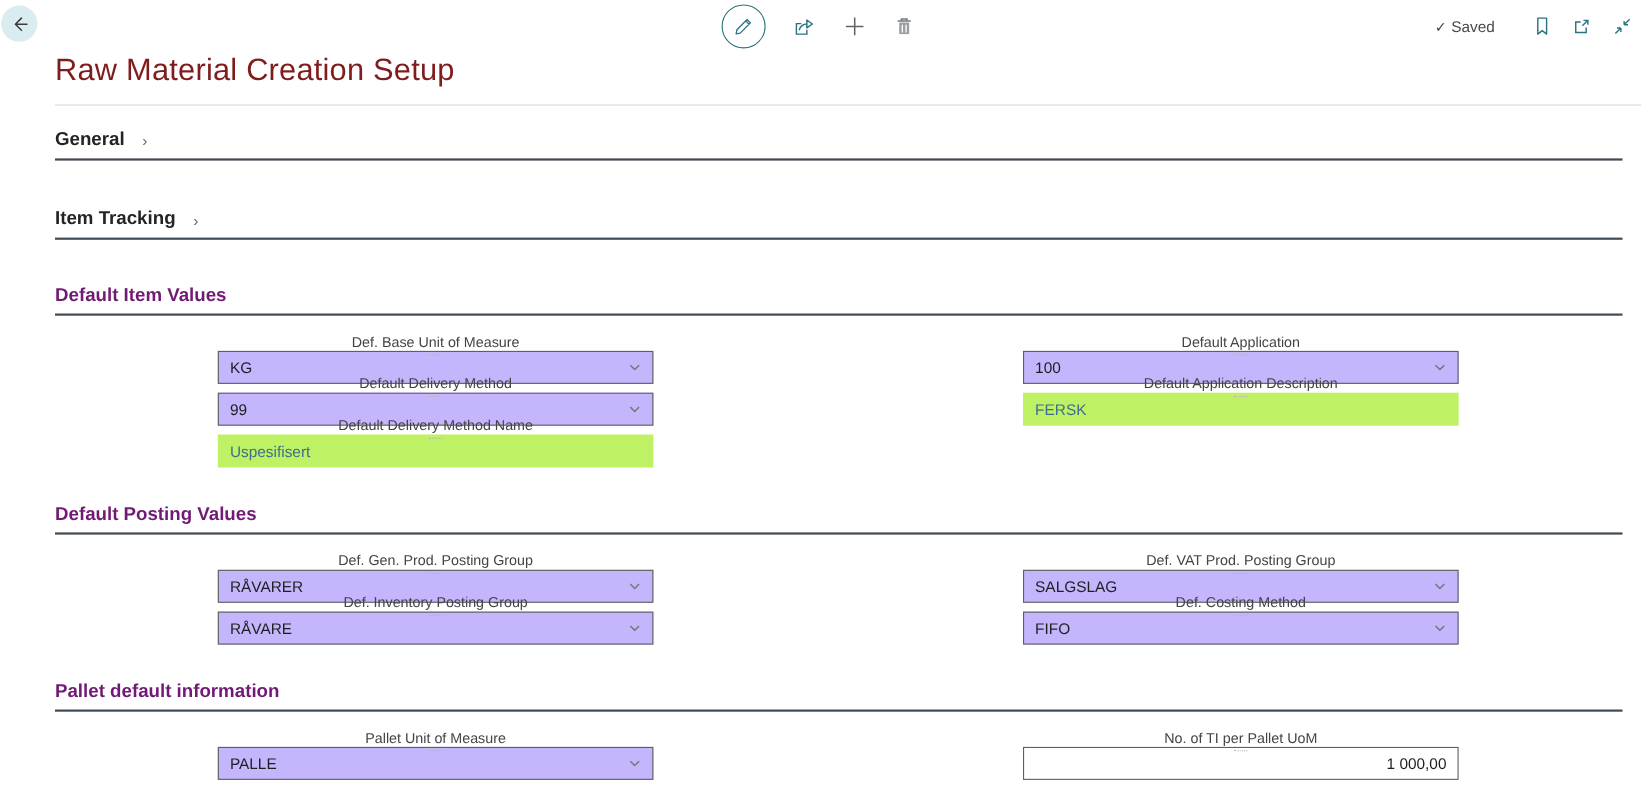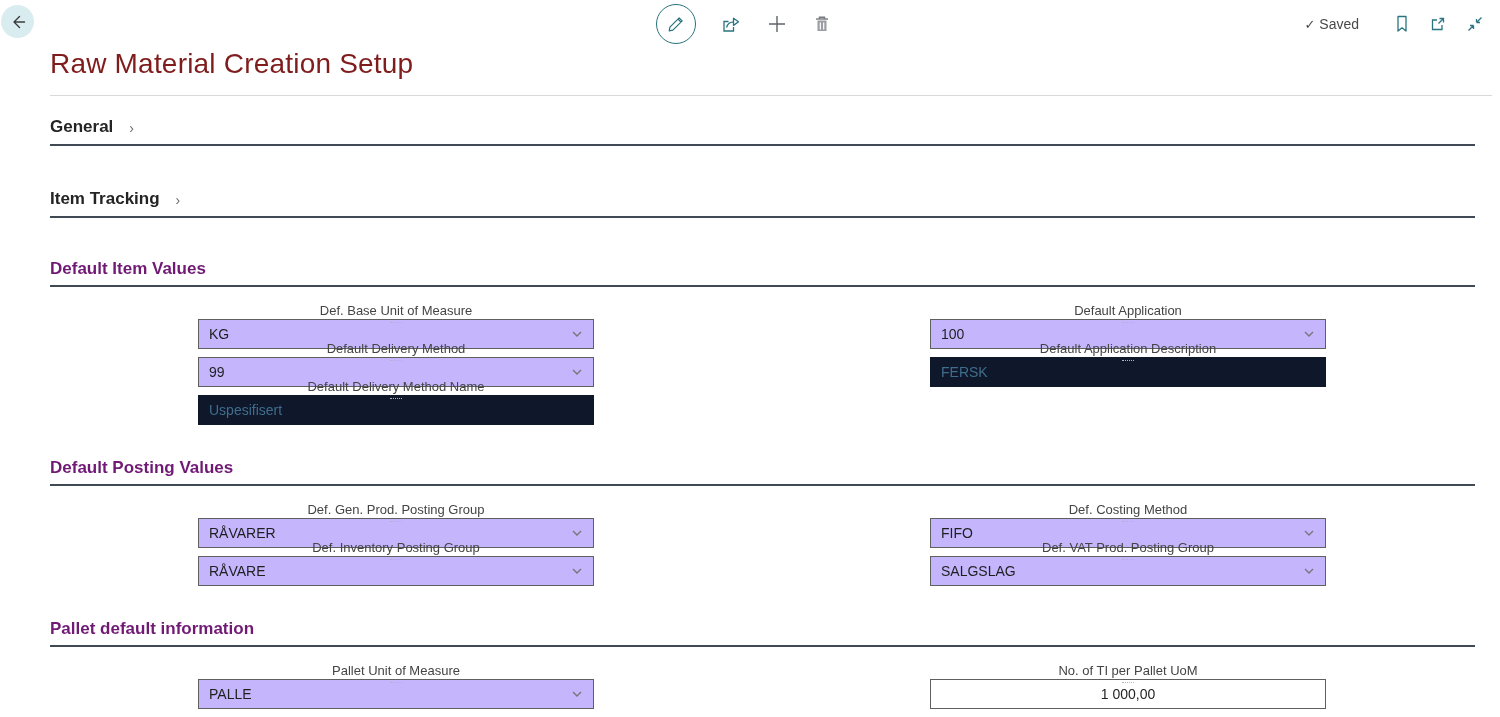--- a/index.html
+++ b/index.html
@@ -50,22 +50,22 @@
   }
   .section-title { font-size: 17px; font-weight: 700; color: #701a75; }
 
   .fields { display: flex; gap: 40px; margin-top: 16px; }
   .col { width: 692px; display: flex; flex-direction: column; }
   .frow { display: flex; align-items: center; height: 30px; margin-bottom: 8px; flex-direction: column; }
   .flabel { font-size: 13px; color: #444444; white-space: nowrap; }
   .leader { flex: 1; margin: 0 8px 0 8px; border-bottom: 1px dotted #b5b5b5; transform: translateY(4px); min-width: 12px; }
   .ctrl { width: 396px; height: 30px; flex: none; display: flex; align-items: center; font-size: 14px; }
   .ctrl.dd { background: #c4b5fd; border: 1px solid #5f5f5f; padding: 0 10px; justify-content: space-between; color: #1f1f1f; cursor: pointer; }
-  .ctrl.ro { background: #0f172a; border: none; padding: 0 11px; color: #3f6e8d; }
-  .ctrl.num { background: #fff; border: 1px solid #5f5f5f; padding: 0 10px; justify-content: center; color: #1f1f1f; }
+  .ctrl.ro { background: #bef264; border: none; padding: 0 11px; color: #3f6e8d; }
+  .ctrl.num { background: #fff; border: 1px solid #5f5f5f; padding: 0 10px; justify-content: flex-end; color: #1f1f1f; }
   .chev-down { display: flex; align-items: center; }
 
   svg { display: block; }
 </style>
 </head>
 <body>
 
 <div class="topbar">
   <button class="back-btn">
     <span>
@@ -240,36 +240,36 @@
           <span class="chev-down">
             <svg width="12" height="12" viewBox="0 0 12 12">
                 <path d="M2 4 L6 8 L10 4" fill="none" stroke="#757575" stroke-width="1.3"></path>
               </svg>
           </span>
         </div>
       </div>
     </div>
     <div class="col">
       <div class="frow">
+        <span class="flabel">Def. VAT Prod. Posting Group</span>
+        <span class="leader"></span>
+        <div class="ctrl dd">
+          <span>SALGSLAG</span>
+          <span class="chev-down">
+            <svg width="12" height="12" viewBox="0 0 12 12">
+                <path d="M2 4 L6 8 L10 4" fill="none" stroke="#757575" stroke-width="1.3"></path>
+              </svg>
+          </span>
+        </div>
+      </div>
+      <div class="frow">
         <span class="flabel">Def. Costing Method</span>
         <span class="leader"></span>
         <div class="ctrl dd">
           <span>FIFO</span>
-          <span class="chev-down">
-            <svg width="12" height="12" viewBox="0 0 12 12">
-                <path d="M2 4 L6 8 L10 4" fill="none" stroke="#757575" stroke-width="1.3"></path>
-              </svg>
-          </span>
-        </div>
-      </div>
-      <div class="frow">
-        <span class="flabel">Def. VAT Prod. Posting Group</span>
-        <span class="leader"></span>
-        <div class="ctrl dd">
-          <span>SALGSLAG</span>
           <span class="chev-down">
             <svg width="12" height="12" viewBox="0 0 12 12">
                 <path d="M2 4 L6 8 L10 4" fill="none" stroke="#757575" stroke-width="1.3"></path>
               </svg>
           </span>
         </div>
       </div>
     </div>
   </div>
 

